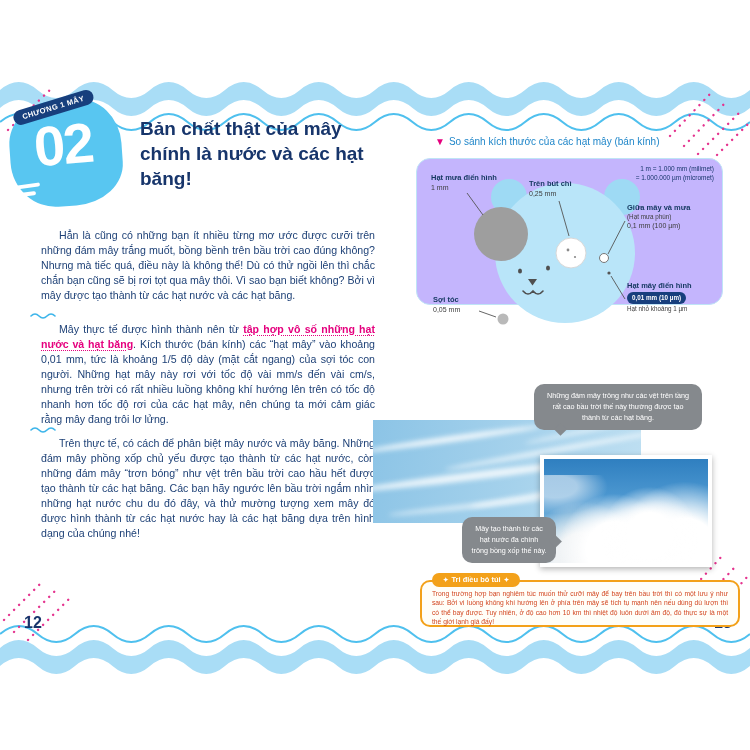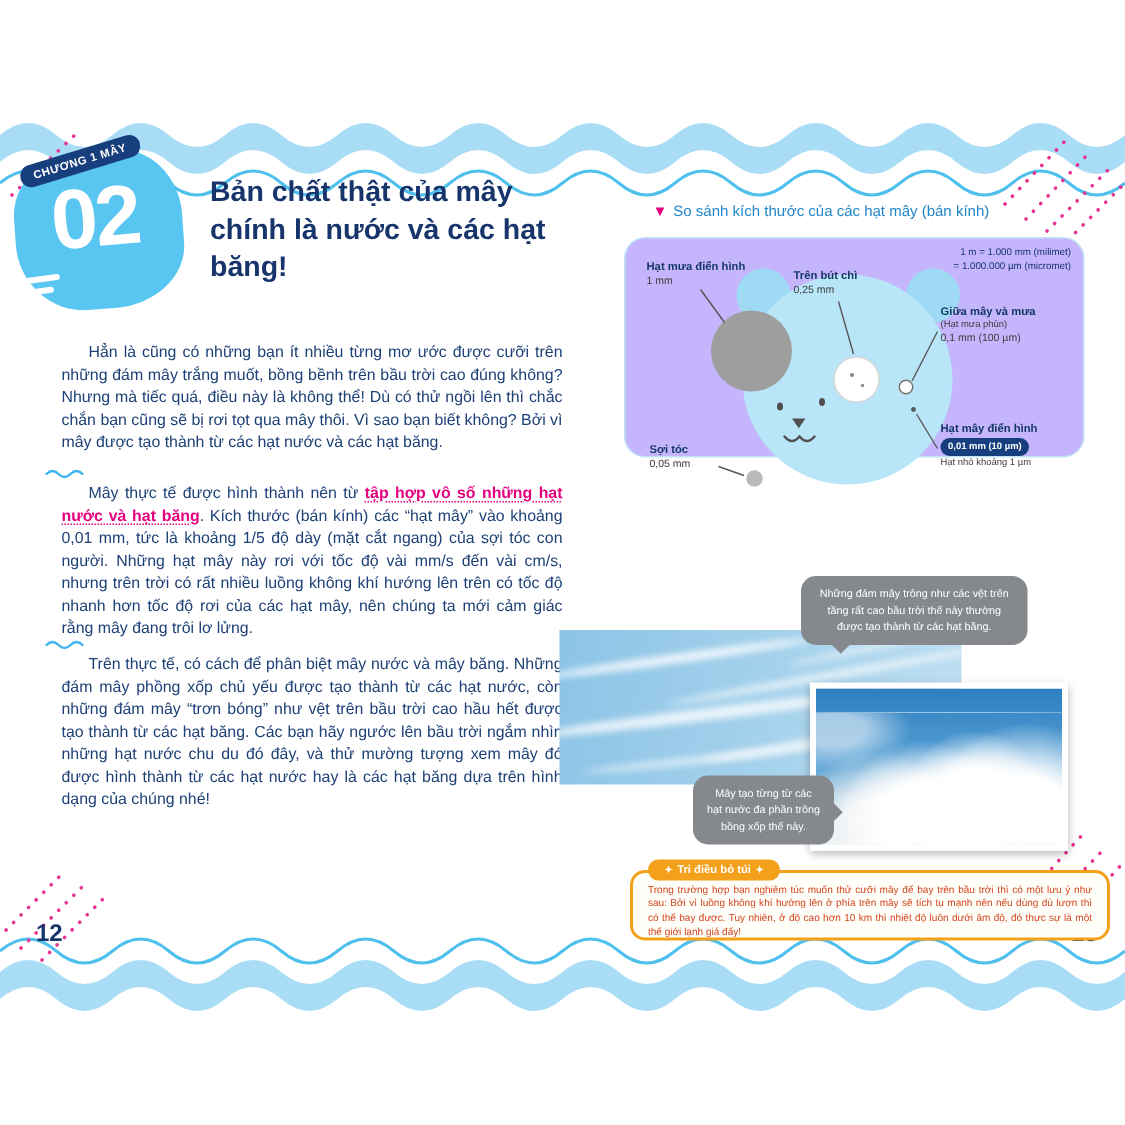--- a/index.html
+++ b/index.html
@@ -201,26 +201,26 @@
     <div class="streak" style="left:-20px;top:52px;width:240px;height:8px;transform:rotate(-7deg);opacity:.8"></div>
     <div class="streak" style="left:95px;top:68px;width:200px;height:6px;transform:rotate(-9deg);opacity:.75"></div>
     <div class="streak" style="left:15px;top:84px;width:160px;height:5px;transform:rotate(-6deg);opacity:.6"></div>
     <div class="streak" style="left:150px;top:8px;width:130px;height:4px;transform:rotate(-12deg);opacity:.6"></div>
   </div>
 
   <div class="photo2">
     <div class="cumulus"></div>
   </div>
 
-  <div class="bubble" style="left:534px;top:384px;width:151px">
+  <div class="bubble" style="left:534px;top:384px;width:168px">
     <span>Những đám mây trông như các vệt trên tầng rất cao bầu trời thế này thường được tạo thành từ các hạt băng.</span>
     <span class="tail" style="left:22px;bottom:-4px"></span>
   </div>
   <div class="bubble" style="left:462px;top:517px;width:94px">
-    <span>Mây tạo từng từ các hạt nước đa phần trông bồng xốp thế này.</span>
+    <span>Mây tạo thành từ các hạt nước đa chính trông bồng xốp thế này.</span>
     <span class="tail" style="right:-4px;top:20px"></span>
   </div>
 
   <div class="tip">
     <div class="tip-title">
       <span class="star">✦</span><span>Tri điều bỏ túi</span><span class="star">✦</span>
     </div>
     <div class="tip-text">Trong trường hợp bạn nghiêm túc muốn thử cưỡi mây để bay trên bầu trời thì có một lưu ý như sau: Bởi vì luồng không khí hướng lên ở phía trên mây sẽ tích tụ mạnh nên nếu dùng dù lượn thì có thể bay được. Tuy nhiên, ở độ cao hơn 10 km thì nhiệt độ luôn dưới âm độ, đó thực sự là một thế giới lạnh giá đấy!</div>
   </div>
 

